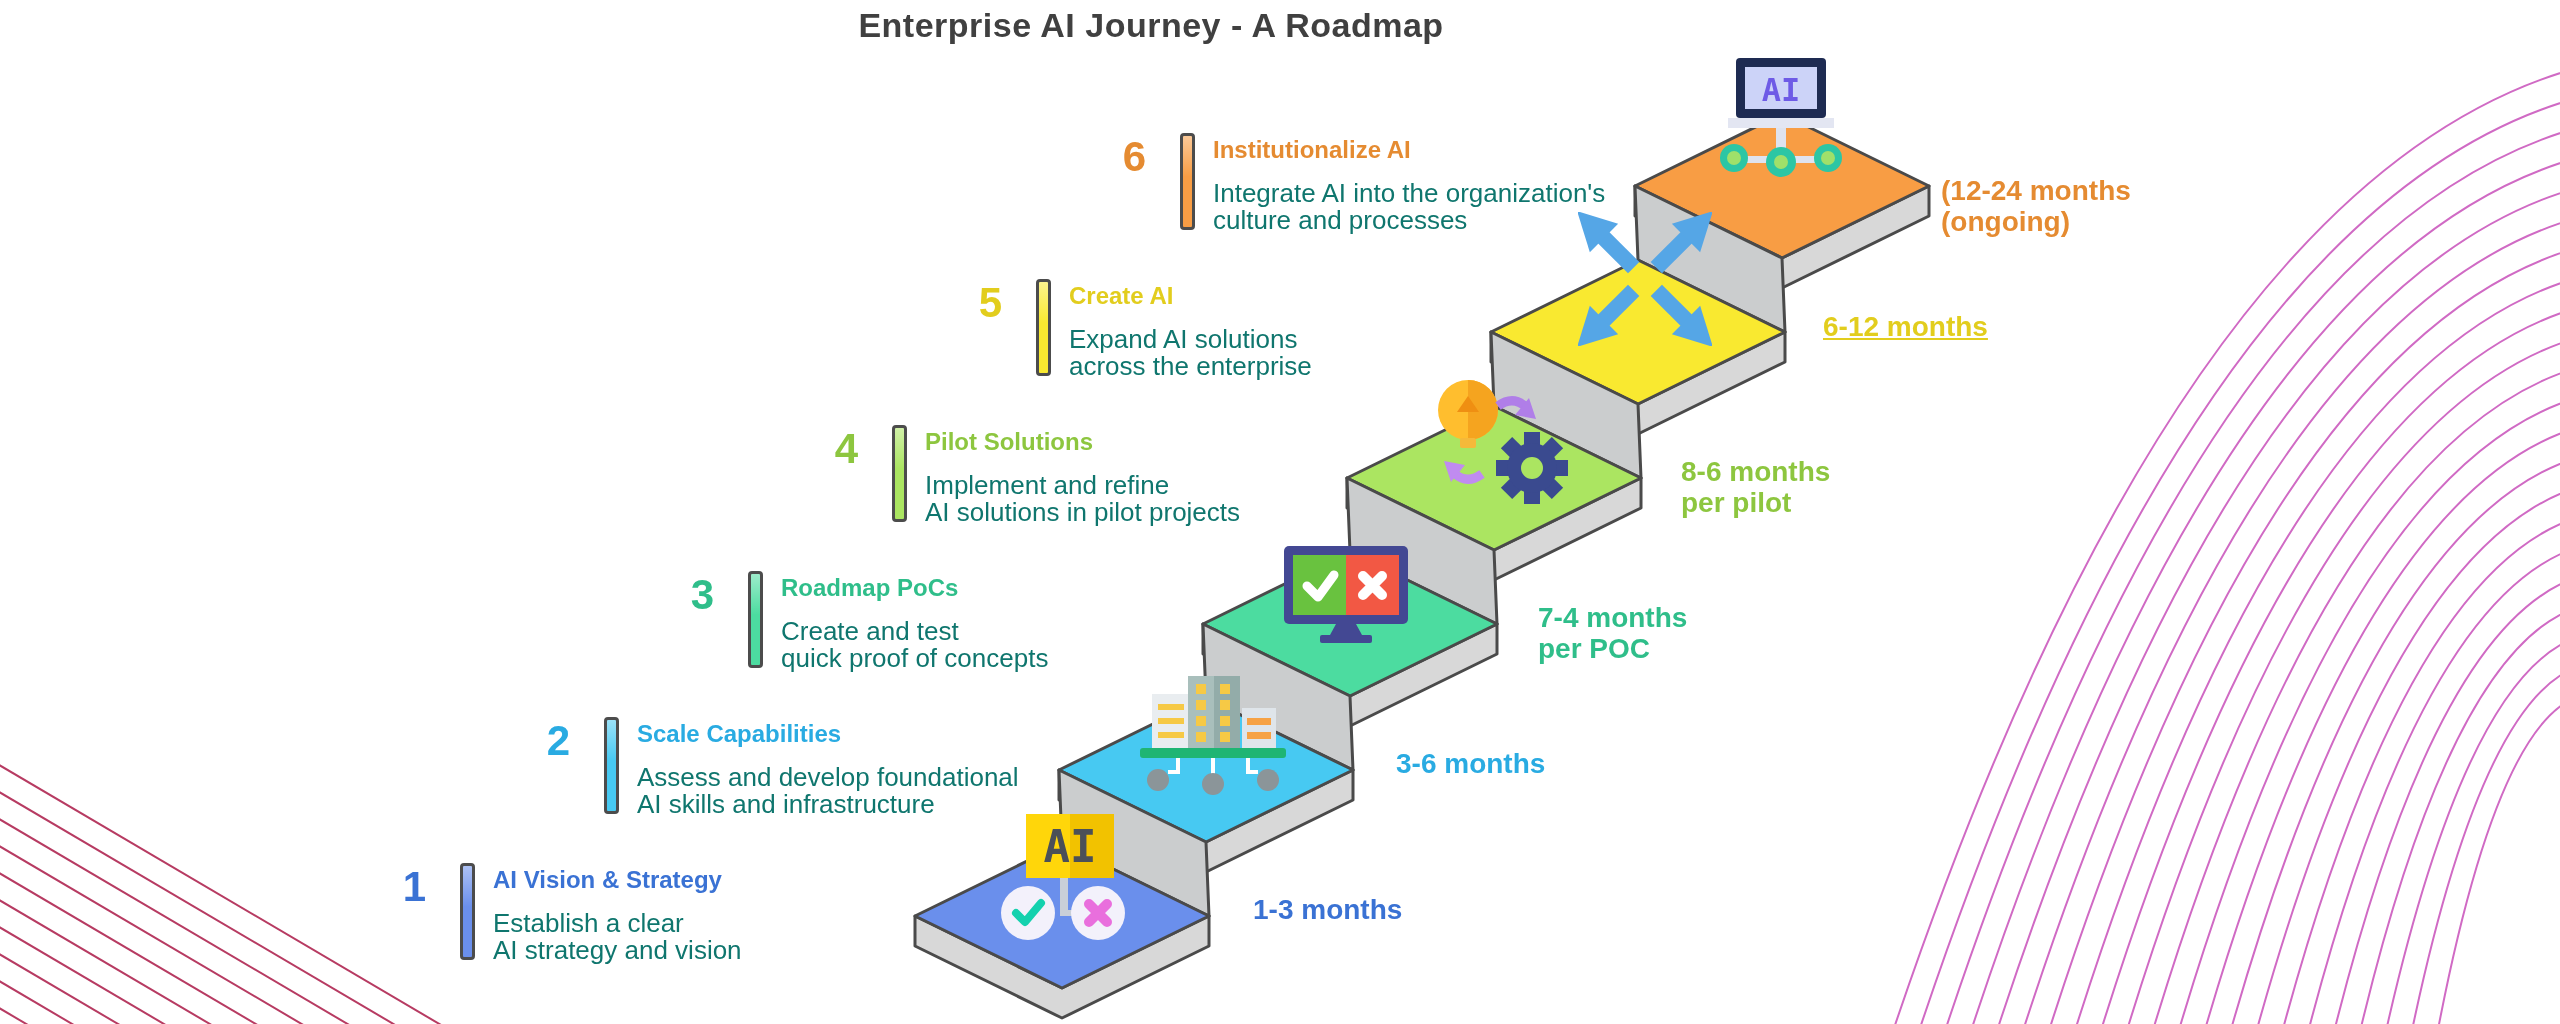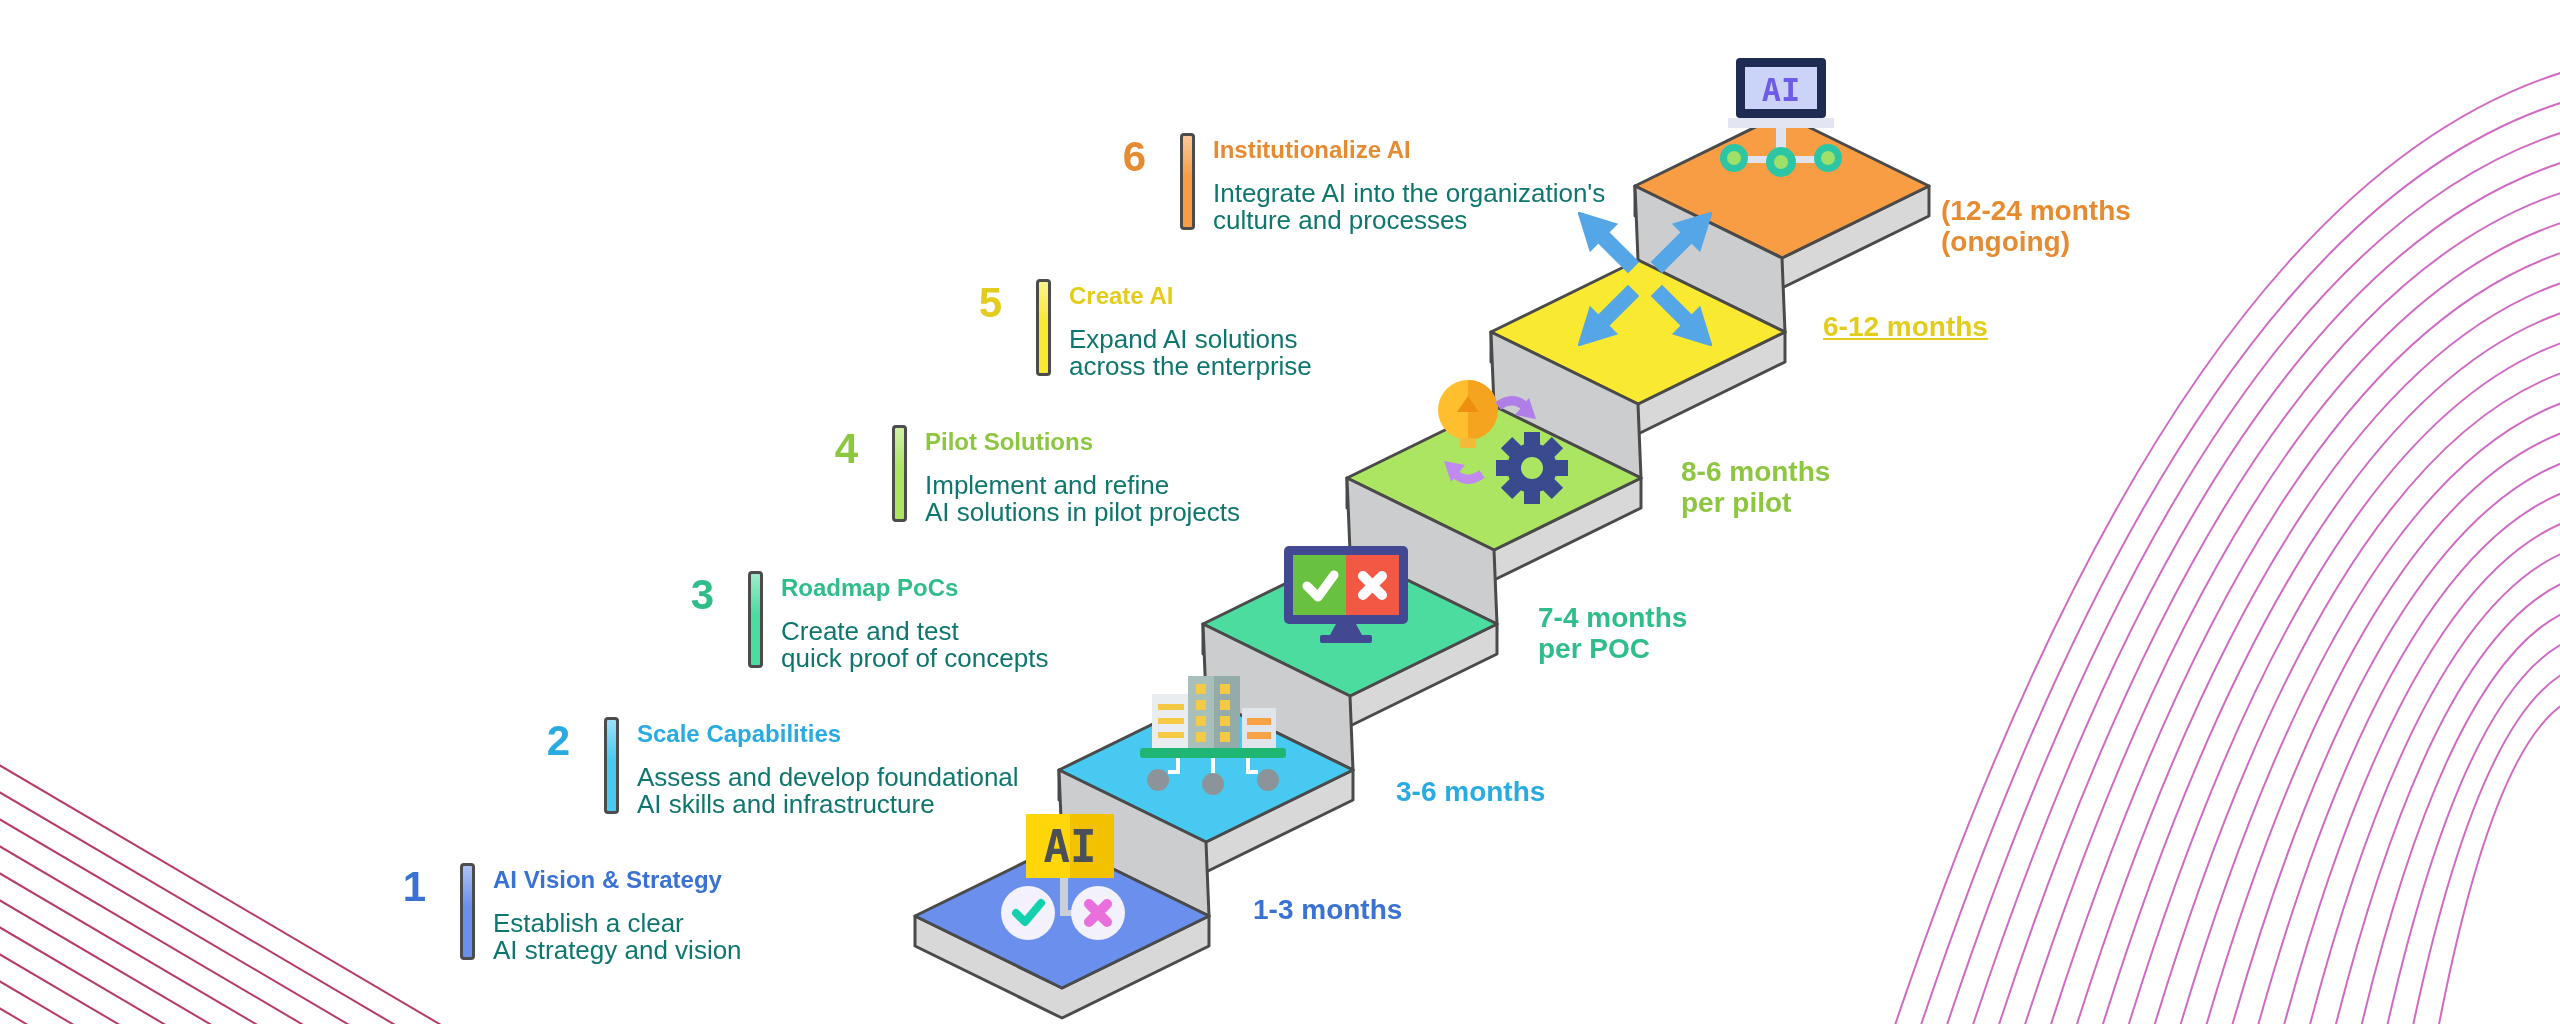--- a/index.html
+++ b/index.html
@@ -76,20 +76,21 @@
       <polygon points="1203,624 1350,696 1497,624 1497,654 1350,726 1203,654" fill="#d8d8d8" stroke="#4a4a4a" stroke-width="3" stroke-linejoin="round"></polygon>
       <polygon points="1350,552 1497,624 1350,696 1203,624" fill="#4cdca0" stroke="#4a4a4a" stroke-width="3" stroke-linejoin="round"></polygon>
       <polygon points="1206,698 1353,770 1350,696 1203,624" fill="#cbcdce" stroke="#4a4a4a" stroke-width="3" stroke-linejoin="round"></polygon>
       <polygon points="1059,770 1206,842 1353,770 1353,800 1206,872 1059,800" fill="#d8d8d8" stroke="#4a4a4a" stroke-width="3" stroke-linejoin="round"></polygon>
       <polygon points="1206,698 1353,770 1206,842 1059,770" fill="#47c9f2" stroke="#4a4a4a" stroke-width="3" stroke-linejoin="round"></polygon>
       <polygon points="1062,844 1209,916 1206,842 1059,770" fill="#cbcdce" stroke="#4a4a4a" stroke-width="3" stroke-linejoin="round"></polygon>
       <polygon points="915,916 1062,988 1209,916 1209,946 1062,1018 915,946" fill="#d8d8d8" stroke="#4a4a4a" stroke-width="3" stroke-linejoin="round"></polygon>
       <polygon points="1062,844 1209,916 1062,988 915,916" fill="#6a8fec" stroke="#4a4a4a" stroke-width="3" stroke-linejoin="round"></polygon>
     </svg>
 
+  <div class="page-title">Enterprise AI Journey - A Roadmap</div>
 
   <div class="step-block" style="left: 460px; top: 863px; --c: #6a8fec; --ac: #3a72d4;">
     <div class="step-number">1</div>
     <div class="step-bar"></div>
     <div class="step-title">AI Vision &amp; Strategy</div>
     <div class="step-desc">Establish a clear
 AI strategy and vision</div>
   </div>
   <div class="step-block" style="left: 604px; top: 717px; --c: #47c9f2; --ac: #29abe2;">
     <div class="step-number">2</div>
@@ -121,27 +122,27 @@
   </div>
   <div class="step-block" style="left: 1180px; top: 133px; --c: #f89d44; --ac: #e58b31;">
     <div class="step-number">6</div>
     <div class="step-bar"></div>
     <div class="step-title">Institutionalize AI</div>
     <div class="step-desc">Integrate AI into the organization's
 culture and processes</div>
   </div>
 
   <div class="timeline" style="left: 1253px; top: 894px; --c: #6a8fec; --ac: #3a72d4;">1-3 months</div>
-  <div class="timeline" style="left: 1396px; top: 748px; margin-top: 28px; --c: #47c9f2; --ac: #29abe2;">3-6 months</div>
+  <div class="timeline" style="left: 1396px; top: 748px; --c: #47c9f2; --ac: #29abe2;">3-6 months</div>
   <div class="timeline" style="left: 1538px; top: 602px; --c: #4cdca0; --ac: #2fbe8a;">7-4 months
 per POC</div>
   <div class="timeline" style="left: 1681px; top: 456px; --c: #abe561; --ac: #8dc63f;">8-6 months
 per pilot</div>
   <div class="timeline" style="left: 1823px; top: 311px; text-decoration: underline; --c: #f9e930; --ac: #e2cd1d;">6-12 months</div>
-  <div class="timeline" style="left: 1941px; top: 175px; margin-top: 20px; --c: #f89d44; --ac: #e58b31;">(12-24 months
+  <div class="timeline" style="left: 1941px; top: 175px; --c: #f89d44; --ac: #e58b31;">(12-24 months
 (ongoing)</div>
 
   <div class="icon" style="left:1000px;top:814px;width:132px;height:128px">
     <svg viewBox="0 0 132 128" width="132" height="128">
       <rect x="60" y="50" width="8" height="52" fill="#c9cfd8"></rect>
       <rect x="64" y="96" width="34" height="6" fill="#c9cfd8"></rect>
       <rect x="26" y="0" width="88" height="64" fill="#ffd60a"></rect>
       <rect x="70" y="0" width="44" height="64" fill="#f2c200"></rect>
       <text x="70" y="48" font-size="44" font-weight="bold" text-anchor="middle" fill="#4b5058" font-family="DejaVu Sans Mono, monospace">AI</text>
       <circle cx="28" cy="99" r="27" fill="#f3f1fb"></circle>

